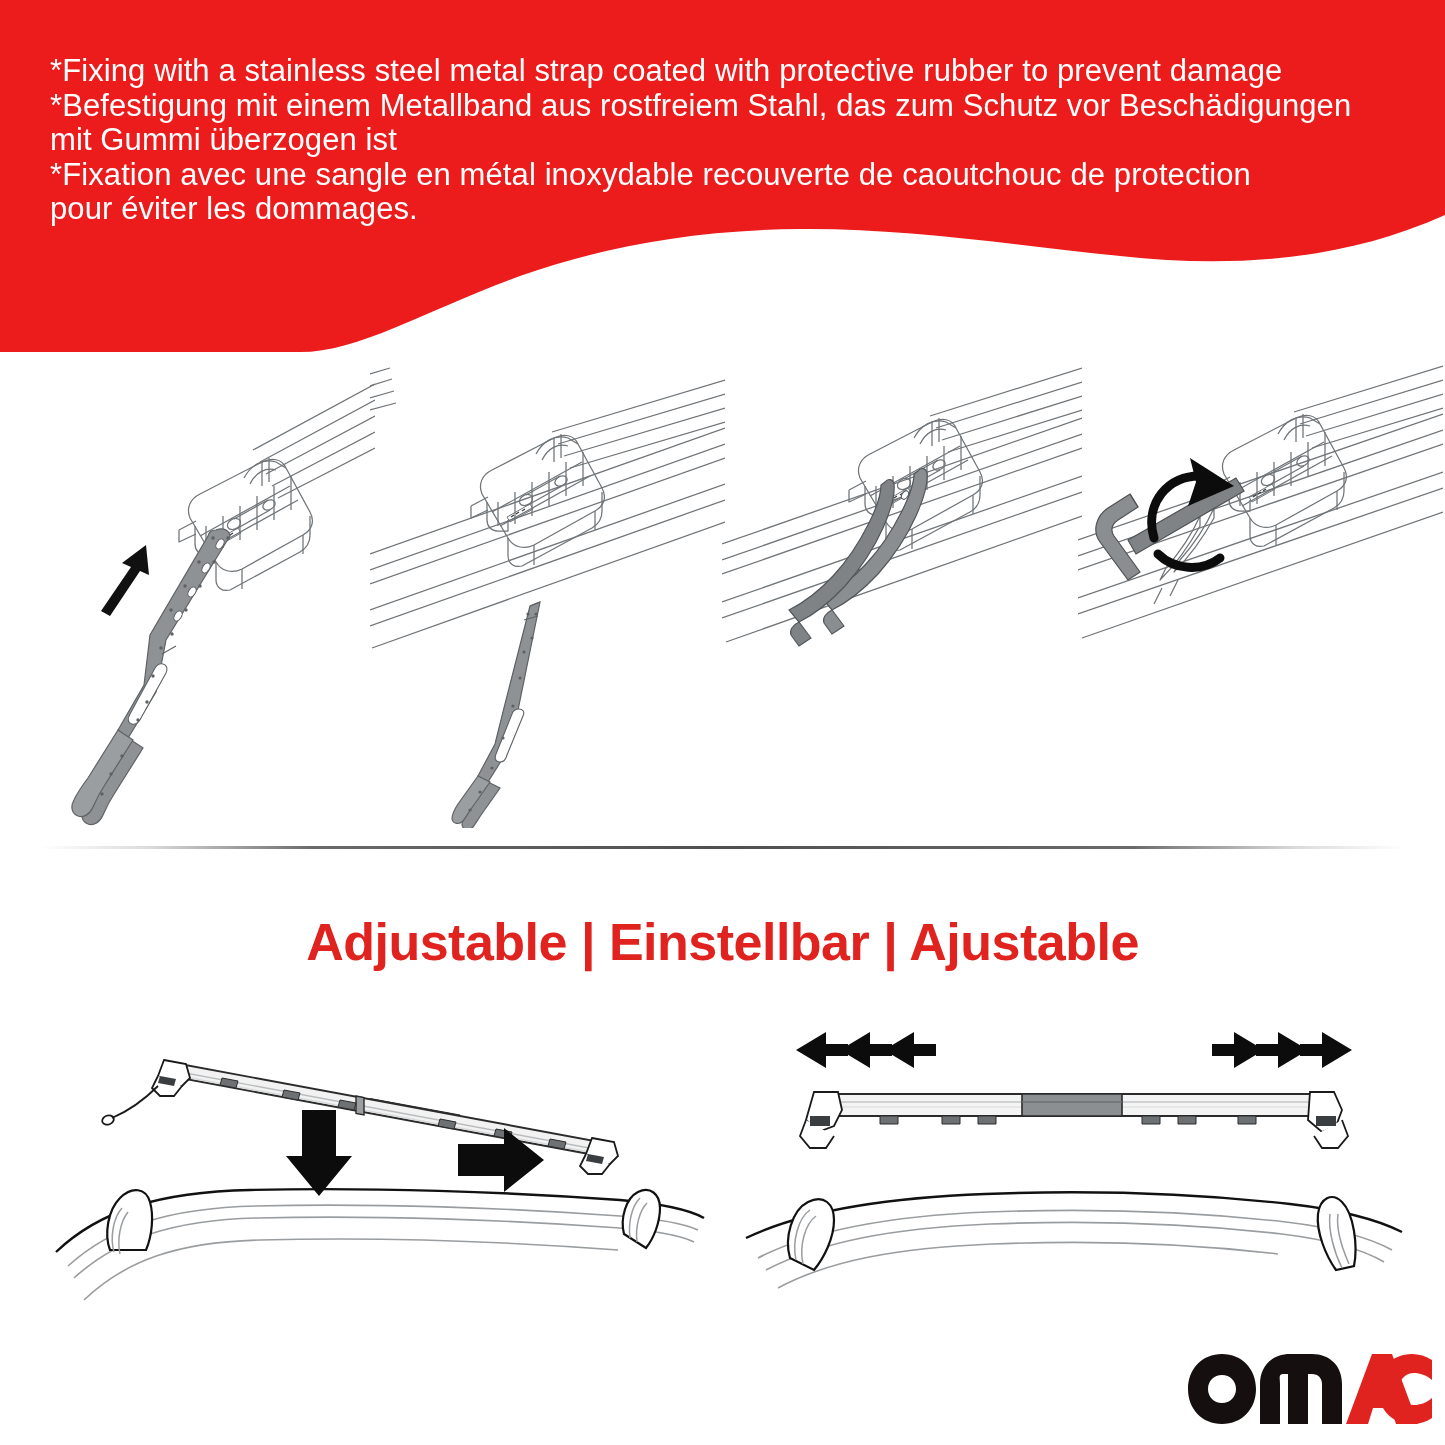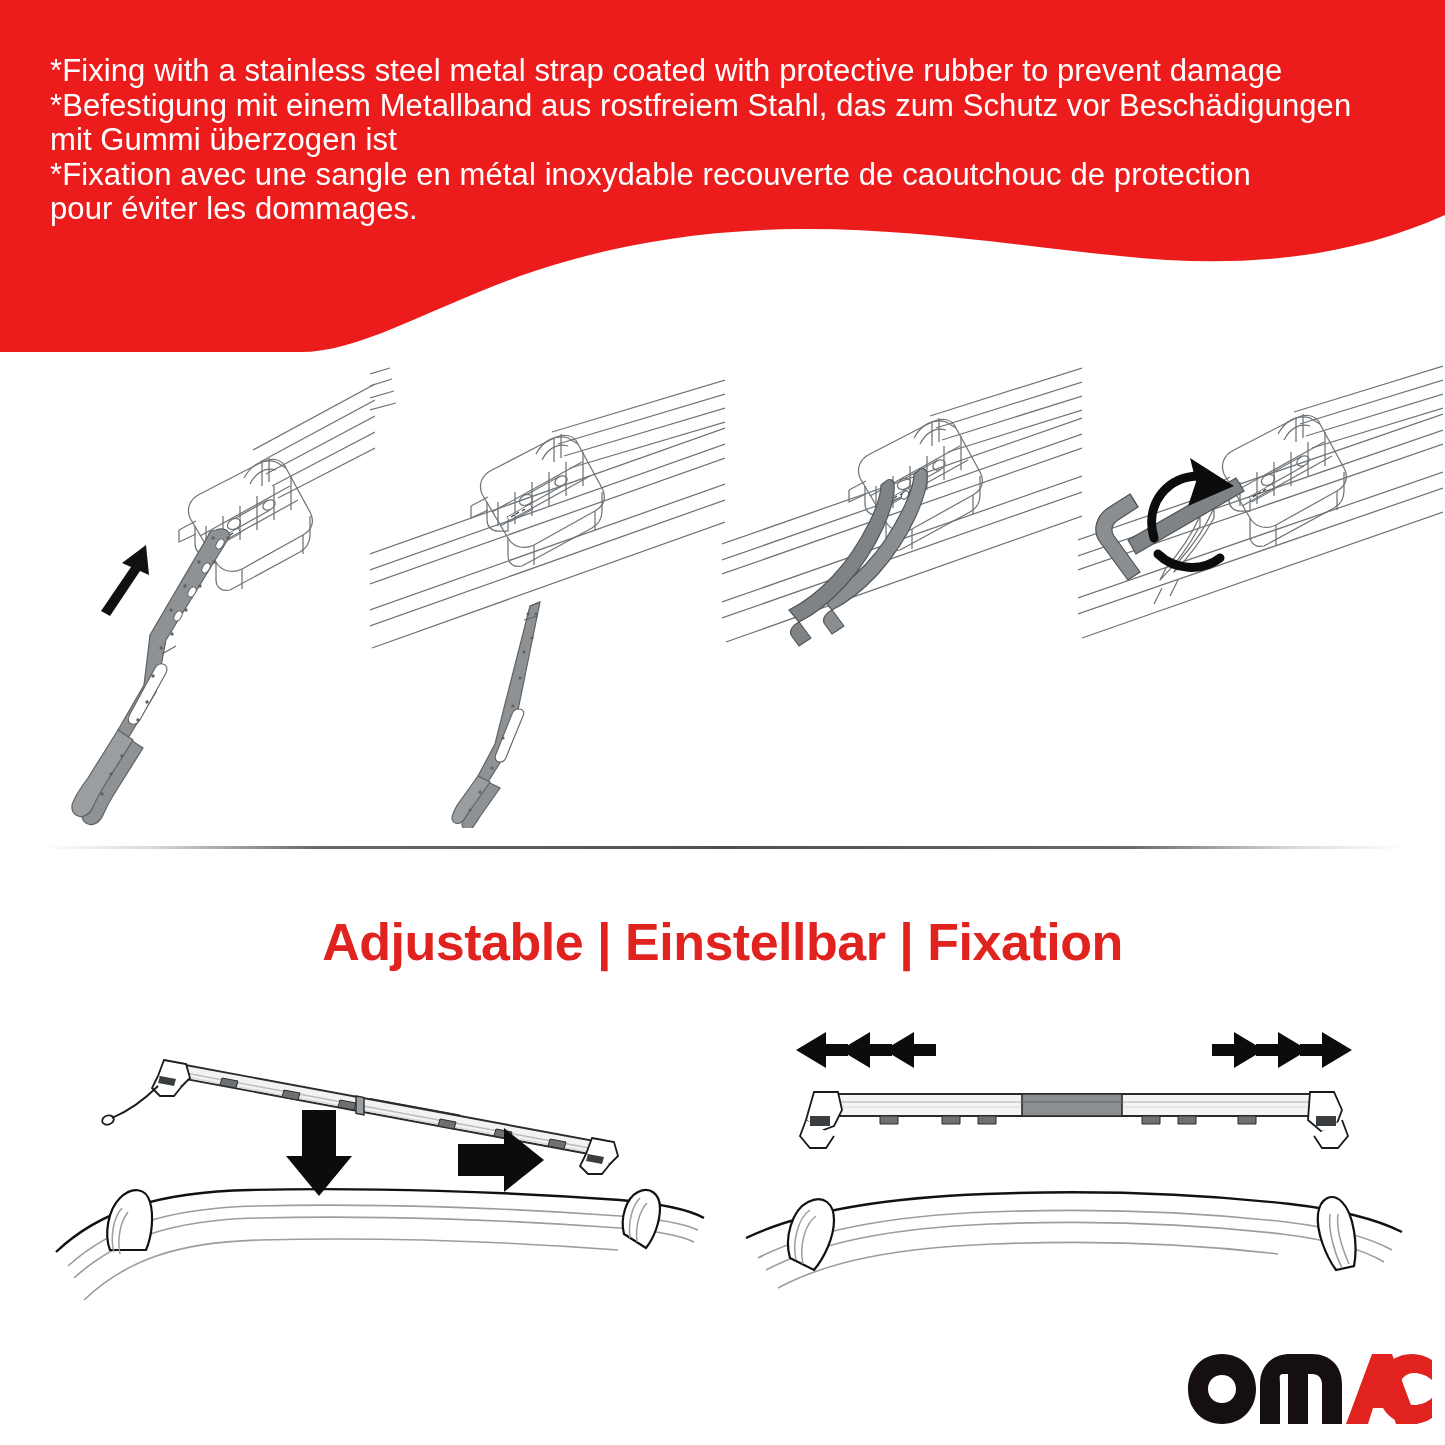--- a/index.html
+++ b/index.html
@@ -447,21 +447,21 @@
         </g>
         <g fill="#0c0c0c">
           <path d="M112,100 L156,128 L110,148 L118,124 Z"></path>
         </g>
       </svg>
     </div>
   </div>
 
   <div id="divider"></div>
 
-  <div id="adjustable-heading">Adjustable | Einstellbar | Fixation</div>
+  <div id="adjustable-heading">Adjustable | Einstellbar | Ajustable</div>
 
   <div id="bottom-diagrams">
 
     <div class="bottom-panel" style="left:40px; width:680px;">
       <svg width="680" height="300" viewBox="0 0 680 300">
 
         <g fill="none" stroke="#111111" stroke-width="2.4" stroke-linejoin="round">
           <path d="M16,232 C60,190 120,172 210,170
                    C330,167 470,172 580,180
                    C625,184 650,190 664,198"></path>

